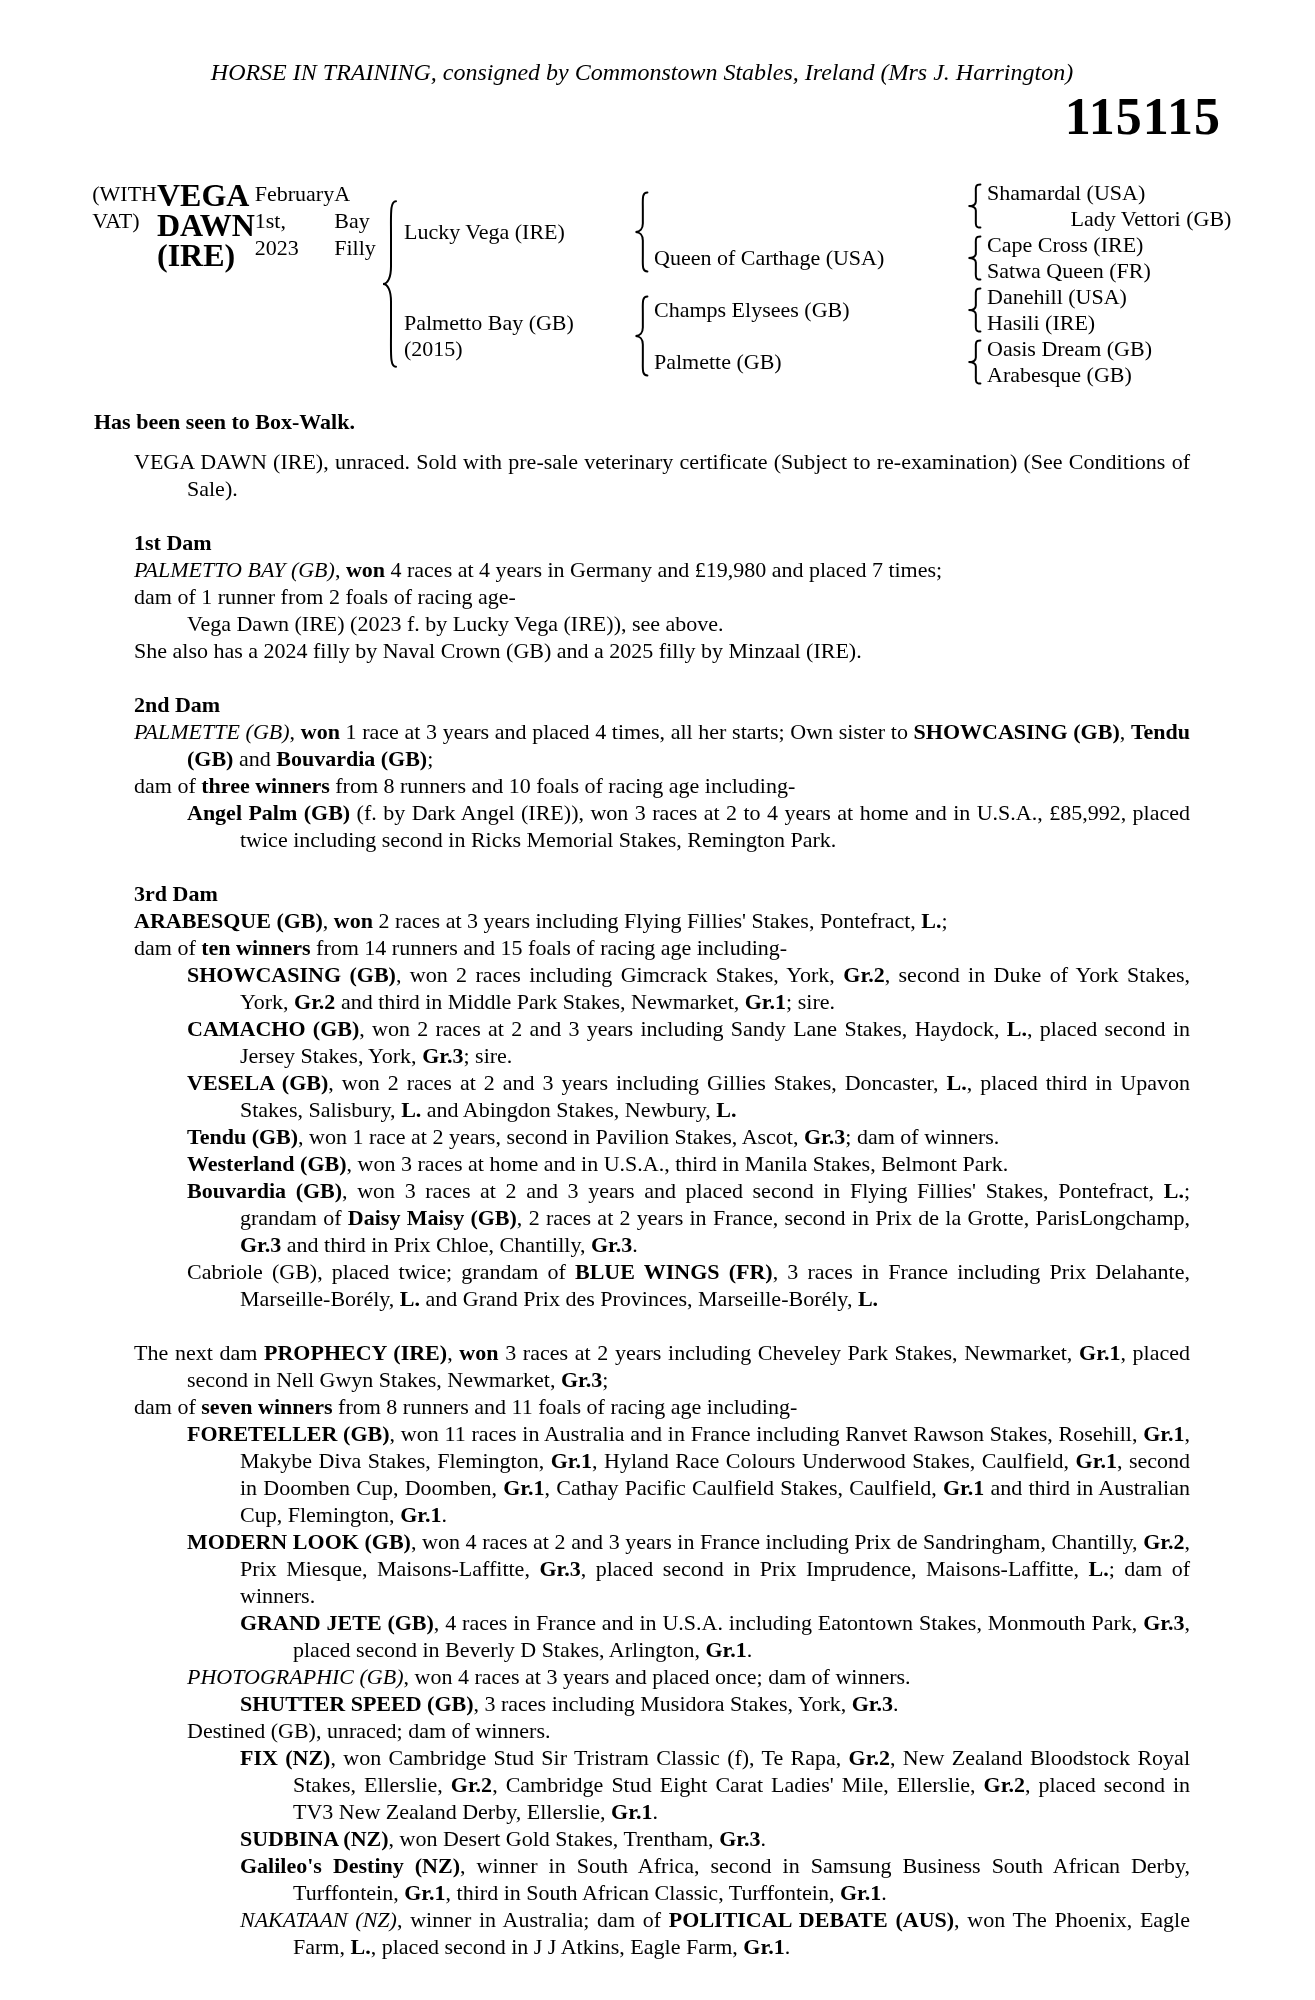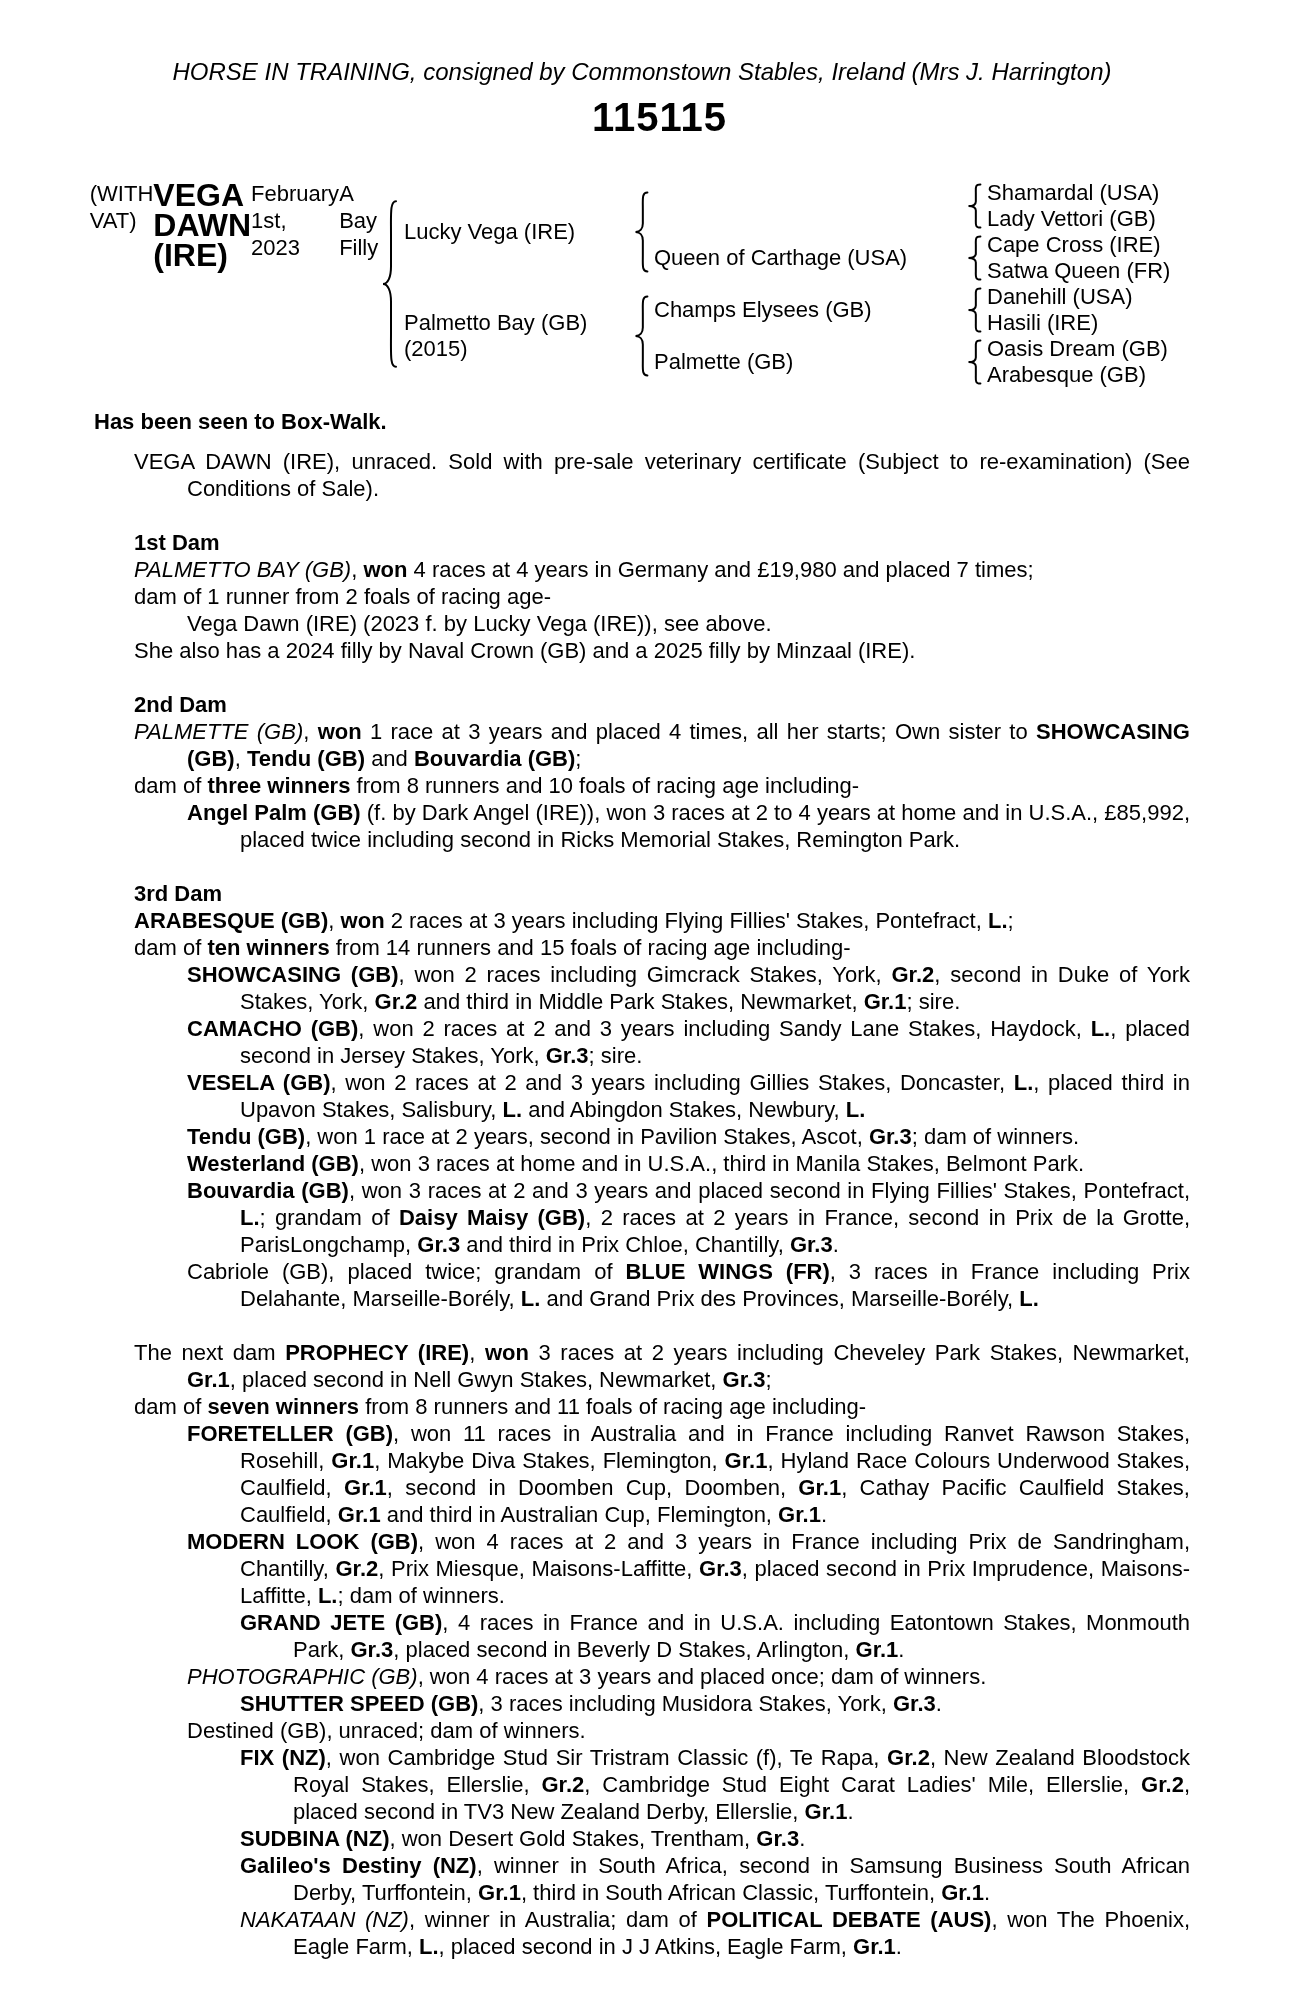--- a/index.html
+++ b/index.html
@@ -3,33 +3,33 @@
 <meta charset="utf-8">
 <style>
   html,body{margin:0;padding:0;background:#ffffff;}
   body{
     width:1315px;height:2000px;
     font-family:"Liberation Sans", sans-serif;
     color:#000;
     position:relative;
     -webkit-font-smoothing:antialiased;
   }
-  .page{position:relative;width:1315px;height:2000px;overflow:hidden;}
+  .page{position:relative;width:1315px;height:2000px;overflow:hidden;font-family:Liberation Serif, serif;}
 
   .consign{
     padding-top:58px;
     width:1096px;margin-left:94px;
     text-align:center;
     font-style:italic;
     font-size:24px;line-height:28px;
   }
   .lot-row{
-    display:flex;justify-content:center;
+    display:flex;justify-content:flex-end;
     margin:8px 94px 0 98px;
-    font-weight:bold;font-size:40px;line-height:46px;
+    font-weight:bold;font-size:52px;line-height:46px;
     letter-spacing:1px;
   }
 
   
   .pedigree{
     margin:40px 0 0 94px;
     display:grid;
     grid-template-columns:280px 30px 224px 26px 307px 26px auto;
     grid-template-rows:repeat(8,26px);
     font-size:22px;
@@ -41,21 +41,21 @@
   }
   .ped-horse-name{font-weight:bold;font-size:32px;line-height:30px;}
   .cellv{display:flex;flex-direction:column;justify-content:center;line-height:26px;}
   .sire-cell{grid-row:1/5;grid-column:3;}
   .dam-cell{grid-row:5/9;grid-column:3;}
   .gp1{grid-row:1/3;grid-column:5;}
   .gp2{grid-row:3/5;grid-column:5;}
   .gp3{grid-row:5/7;grid-column:5;}
   .gp4{grid-row:7/9;grid-column:5;}
   .ggcell{grid-column:7;line-height:26px;display:flex;align-items:center;}
-  .gg1{grid-row:1;} .gg2{grid-row:2;} .gg3{grid-row:3;} .gg4{grid-row:4;}
+  .gg1{grid-row:1;} .gg2{grid-row:2;justify-content:center;} .gg3{grid-row:3;} .gg4{grid-row:4;}
   .gg5{grid-row:5;} .gg6{grid-row:6;} .gg7{grid-row:7;} .gg8{grid-row:8;}
   .brace{display:flex;}
   .brace svg{width:100%;height:100%;}
   .brace-big{grid-row:1/9;grid-column:2;margin:16px 3px;}
   .brace-sire{grid-row:1/5;grid-column:4;margin:10px 2px;}
   .brace-dam{grid-row:5/9;grid-column:4;margin:10px 2px;}
   .brace-gg1{grid-row:1/3;grid-column:6;margin:3px 2px;}
   .brace-gg2{grid-row:3/5;grid-column:6;margin:3px 2px;}
   .brace-gg3{grid-row:5/7;grid-column:6;margin:3px 2px;}
   .brace-gg4{grid-row:7/9;grid-column:6;margin:3px 2px;}

